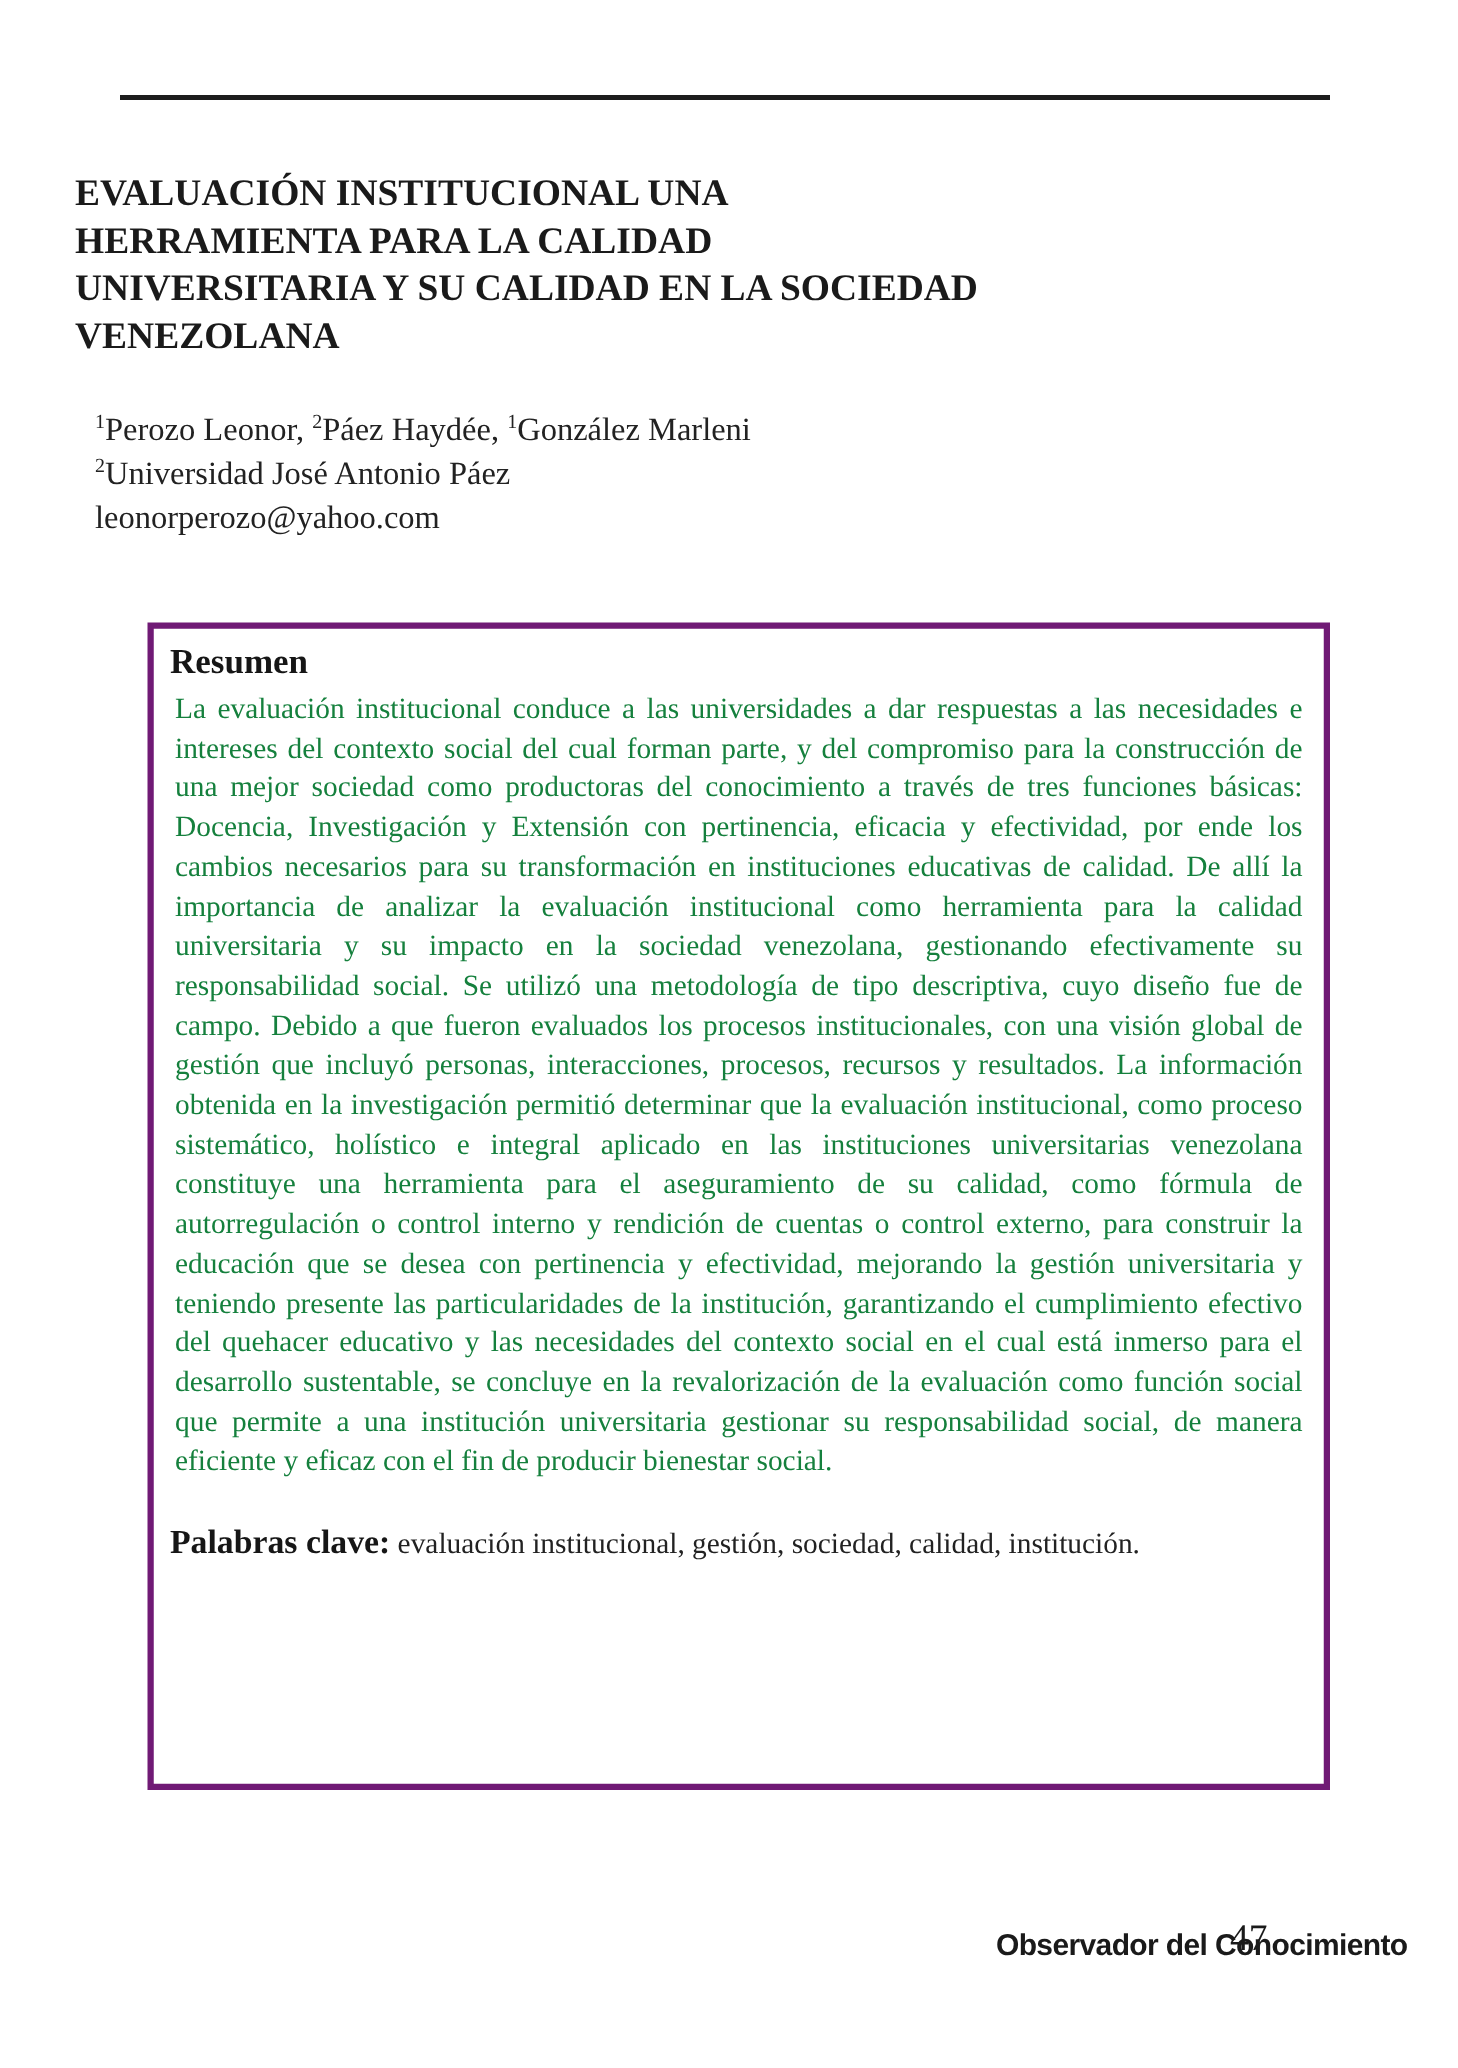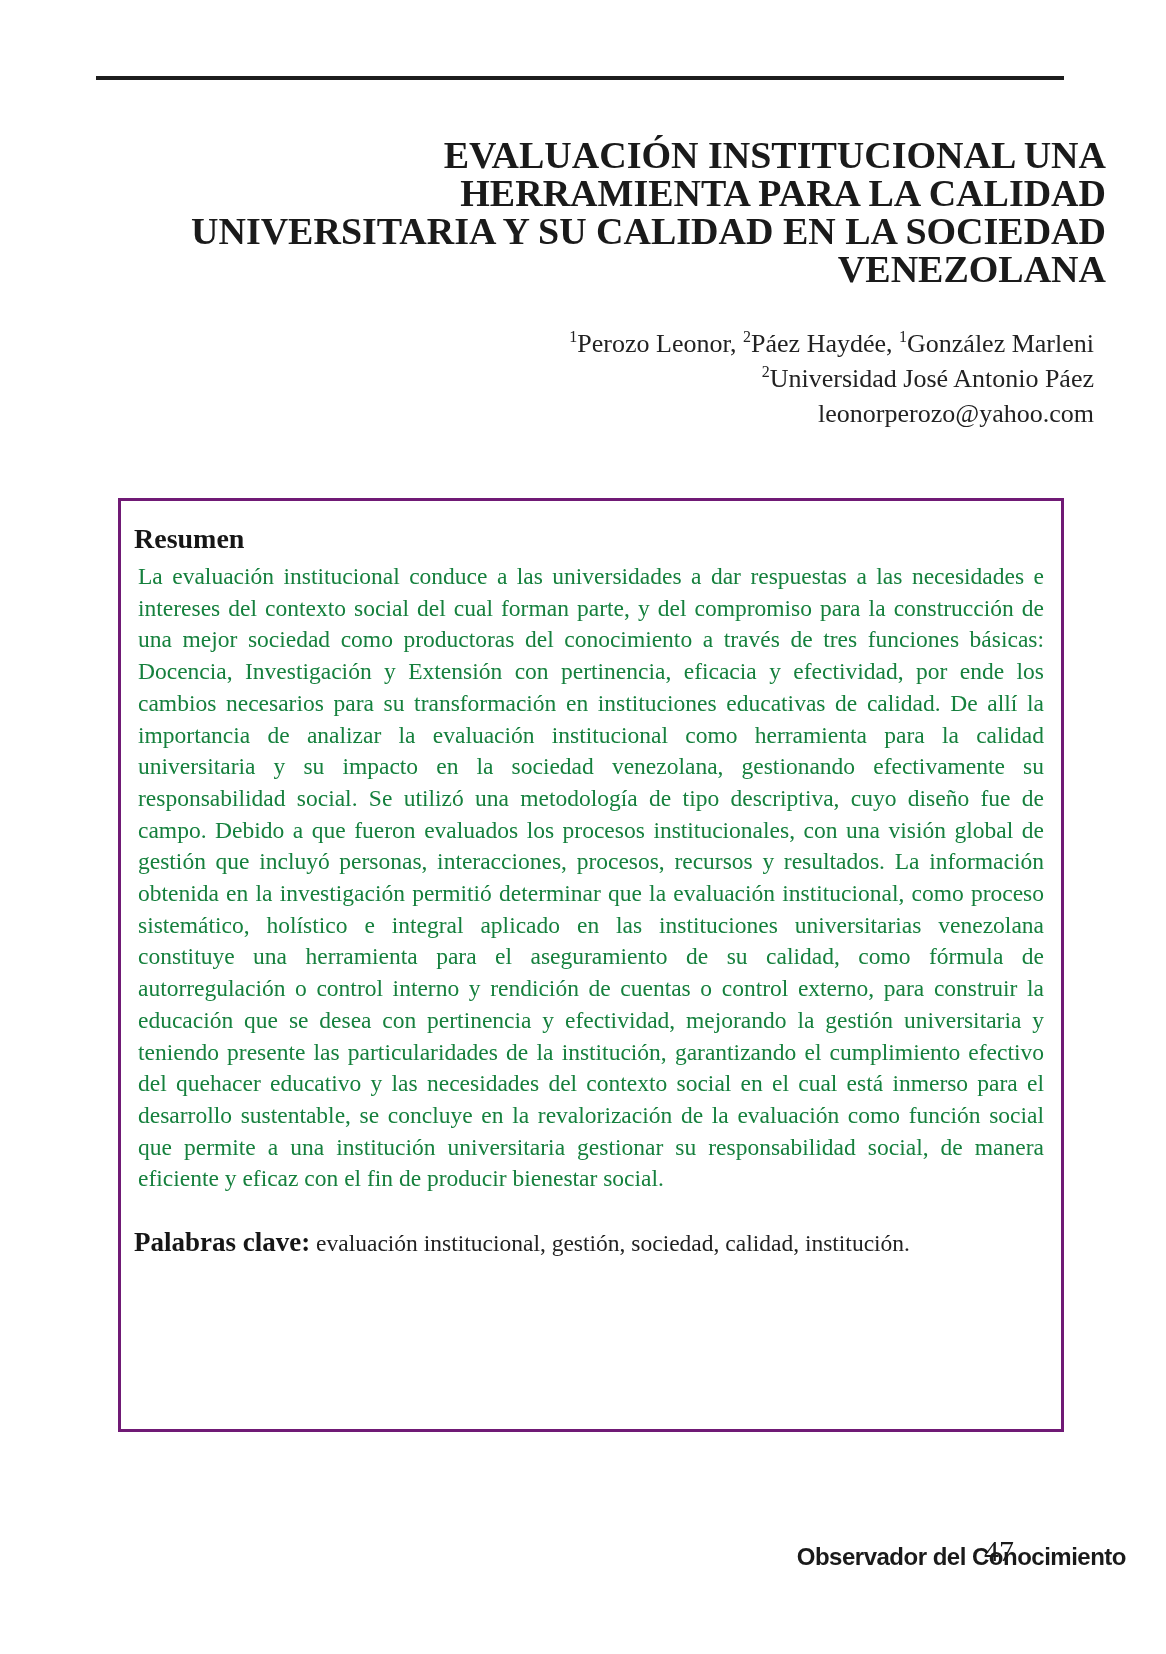--- a/index.html
+++ b/index.html
@@ -21,51 +21,51 @@
     top: 76px;
     width: 968px;
     height: 4px;
     background: #1d1d1d;
   }
   .title-block {
     position: absolute;
     top: 136px;
     left: 60px;
     width: 1046px;
-    text-align: right;
+    text-align: left;
     font-weight: bold;
-    font-size: 38px;
+    font-size: 30px;
     line-height: 38px;
     letter-spacing: 0px;
     color: #1a1a1a;
   }
   .authors-block {
     position: absolute;
     top: 326px;
-    left: 48px;
+    left: 76px;
     width: 1046px;
-    text-align: right;
+    text-align: left;
     font-size: 26px;
     line-height: 35px;
     color: #222;
   }
   .authors-block sup {
     font-size: 16px;
     line-height: 0;
     vertical-align: super;
   }
   .abstract-box {
     position: absolute;
     left: 118px;
     top: 498px;
     width: 946px;
     height: 934px;
-    border: 3px solid #701a75;
+    border: 5px solid #701a75;
     box-sizing: border-box;
-    padding: 20px 13px 0 13px;
+    padding: 9px 13px 0 13px;
   }
   .abstract-heading {
     font-size: 28px;
     font-weight: bold;
     line-height: 36px;
     margin: 0;
     color: #161616;
   }
   .abstract-body {
     margin: 4px;

